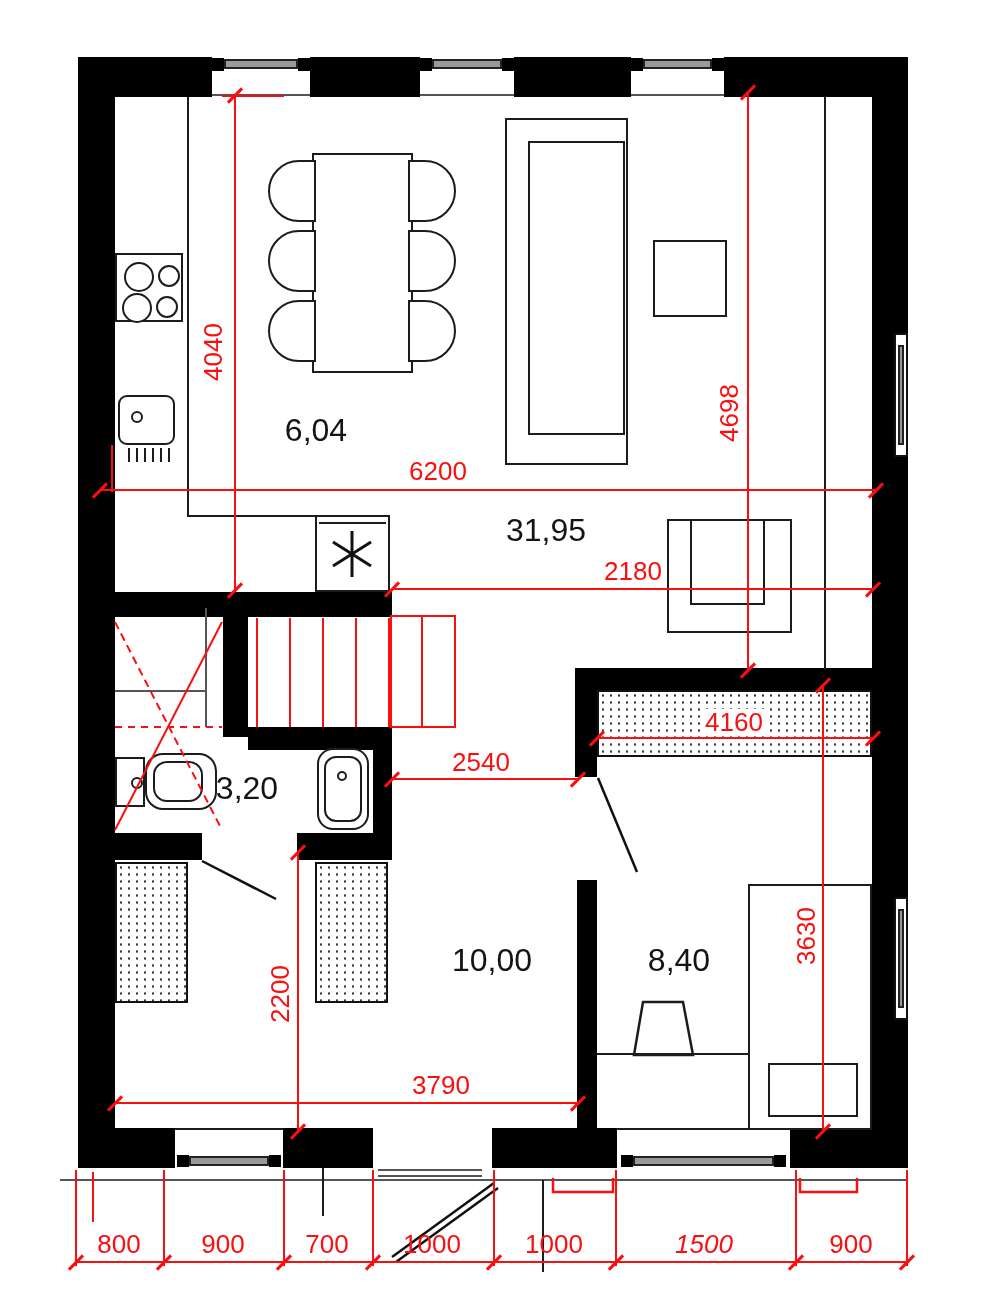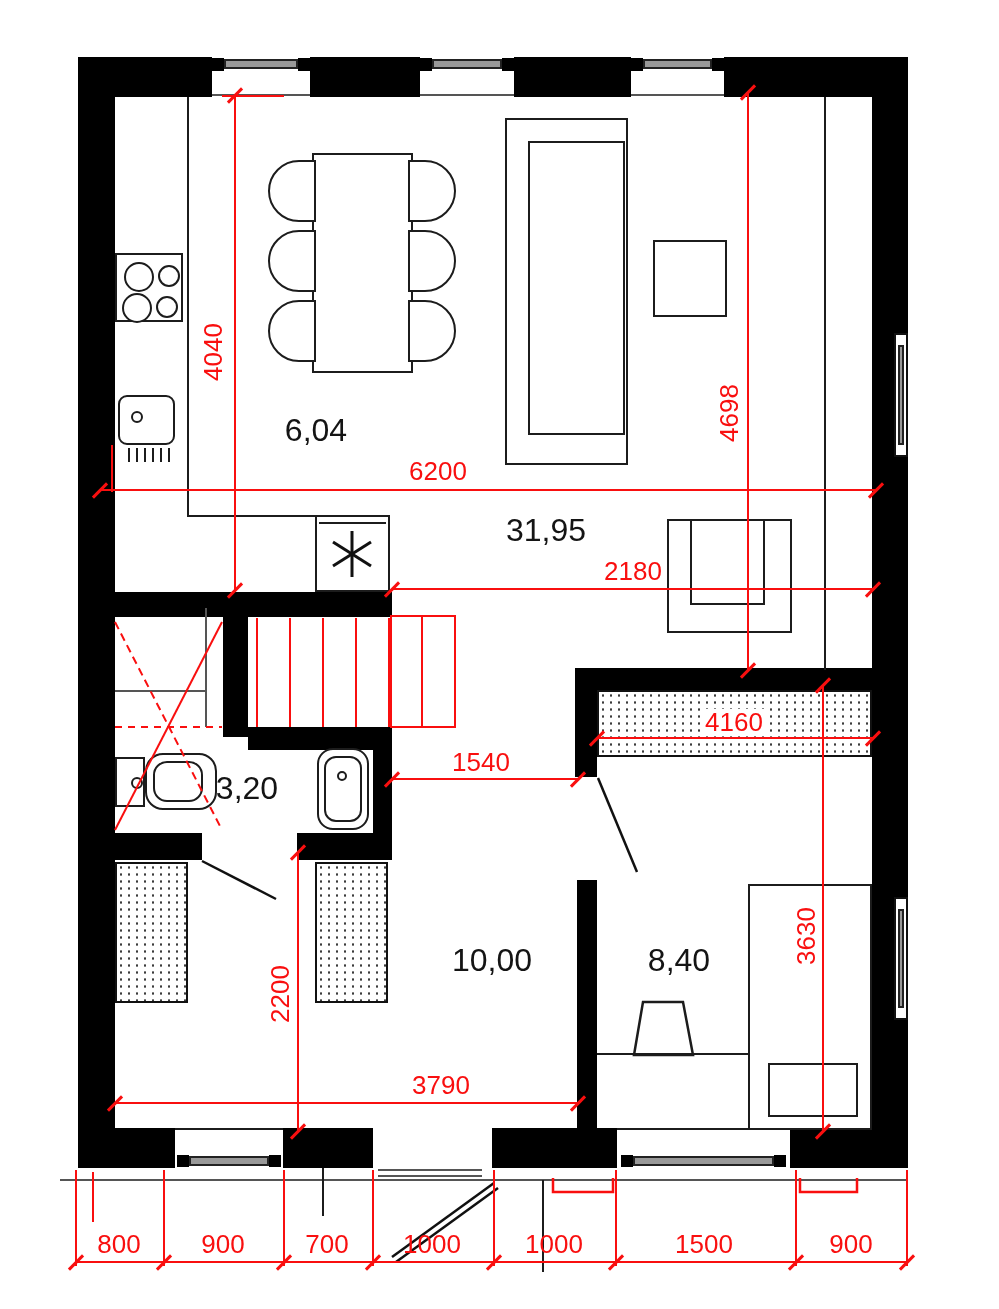--- a/index.html
+++ b/index.html
@@ -240,26 +240,26 @@
   <span class="rlab" style="left:546px;top:530px;">31,95</span>
   <span class="rlab" style="left:247px;top:788px;">3,20</span>
   <span class="rlab" style="left:492px;top:960px;">10,00</span>
   <span class="rlab" style="left:679px;top:960px;">8,40</span>
 
   <span class="dlab vert" style="left:213px;top:352px;">4040</span>
   <span class="dlab" style="left:438px;top:471px;">6200</span>
   <span class="dlab" style="left:633px;top:571px;">2180</span>
   <span class="dlab vert" style="left:729px;top:413px;">4698</span>
   <span class="dlab halo" style="left:734px;top:722px;">4160</span>
-  <span class="dlab" style="left:481px;top:762px;">1540</span>
+  <span class="dlab" style="left:481px;top:762px;">2540</span>
   <span class="dlab vert" style="left:280px;top:994px;">2200</span>
   <span class="dlab" style="left:441px;top:1085px;">3790</span>
   <span class="dlab vert halo" style="left:806px;top:936px;">3630</span>
 
   <span class="dlab" style="left:119px;top:1244px;">800</span>
   <span class="dlab" style="left:223px;top:1244px;">900</span>
   <span class="dlab" style="left:327px;top:1244px;">700</span>
   <span class="dlab" style="left:432px;top:1244px;">1000</span>
   <span class="dlab" style="left:554px;top:1244px;">1000</span>
-  <span class="dlab" style="left:704px;top:1244px;">1500</span>
+  <span class="dlab" style="left:704px;top:1244px;font-style:italic;">1500</span>
   <span class="dlab" style="left:851px;top:1244px;">900</span>
 
 </div>
 
 </body></html>

